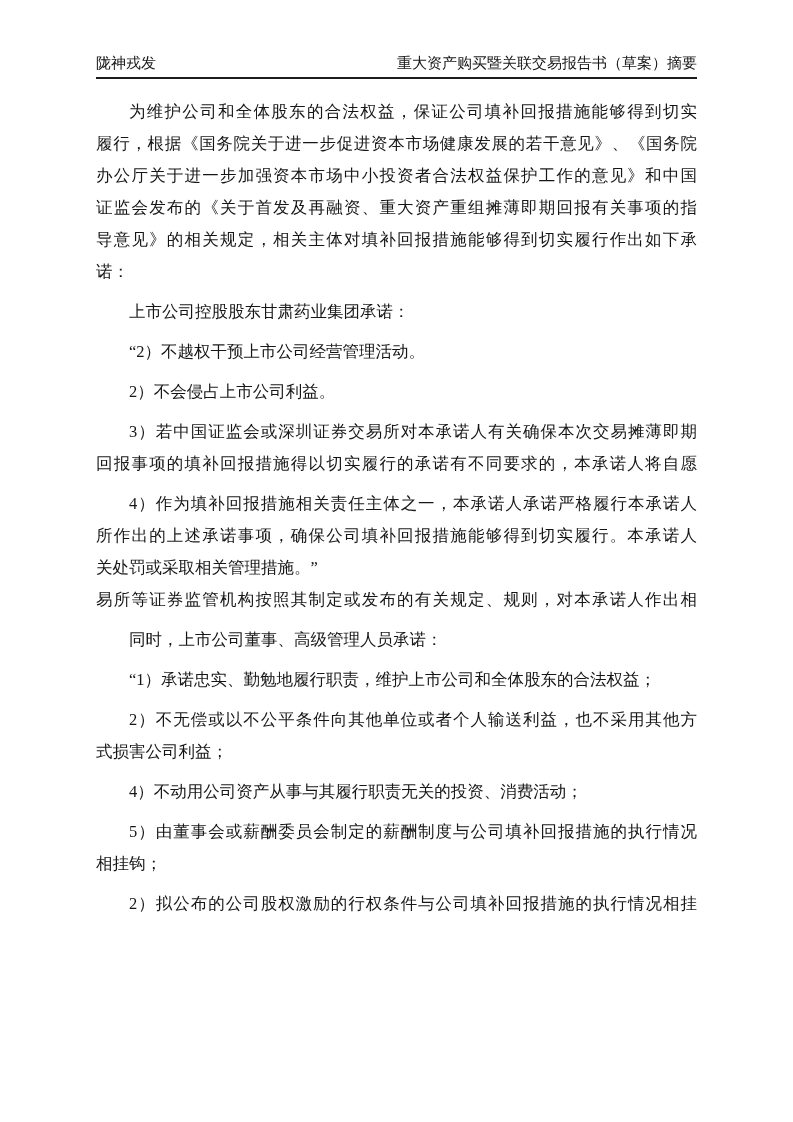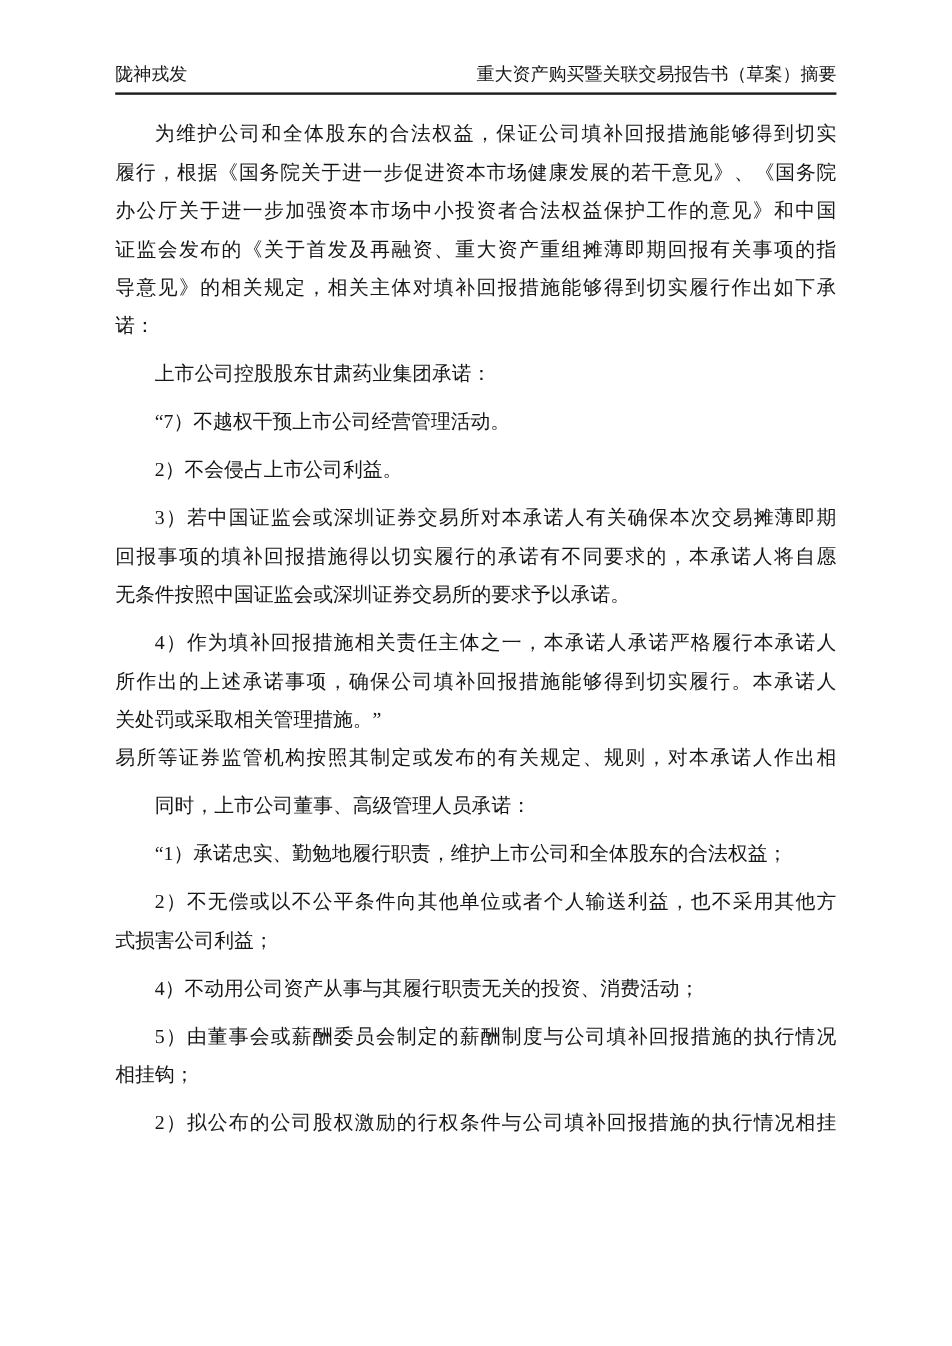--- a/index.html
+++ b/index.html
@@ -75,29 +75,28 @@
         <div class="line fill">履行，根据《国务院关于进一步促进资本市场健康发展的若干意见》、《国务院</div>
         <div class="line fill">办公厅关于进一步加强资本市场中小投资者合法权益保护工作的意见》和中国</div>
         <div class="line fill">证监会发布的《关于首发及再融资、重大资产重组摊薄即期回报有关事项的指</div>
         <div class="line fill">导意见》的相关规定，相关主体对填补回报措施能够得到切实履行作出如下承</div>
         <div class="line">诺：</div>
       </div>
       <div class="para">
         <div class="line first">上市公司控股股东甘肃药业集团承诺：</div>
       </div>
       <div class="para">
-        <div class="line first">“7）不越权干预上市公司经营管理活动。</div>
+        <div class="line first">“2）不越权干预上市公司经营管理活动。</div>
       </div>
       <div class="para">
         <div class="line first">2）不会侵占上市公司利益。</div>
       </div>
       <div class="para">
         <div class="line first fill">3）若中国证监会或深圳证券交易所对本承诺人有关确保本次交易摊薄即期</div>
         <div class="line fill">回报事项的填补回报措施得以切实履行的承诺有不同要求的，本承诺人将自愿</div>
-        <div class="line">无条件按照中国证监会或深圳证券交易所的要求予以承诺。</div>
       </div>
       <div class="para">
         <div class="line first fill">4）作为填补回报措施相关责任主体之一，本承诺人承诺严格履行本承诺人</div>
         <div class="line fill">所作出的上述承诺事项，确保公司填补回报措施能够得到切实履行。本承诺人</div>
         <div class="line">关处罚或采取相关管理措施。”</div>
         <div class="line fill">易所等证券监管机构按照其制定或发布的有关规定、规则，对本承诺人作出相</div>
       </div>
       <div class="para">
         <div class="line first">同时，上市公司董事、高级管理人员承诺：</div>
       </div>

